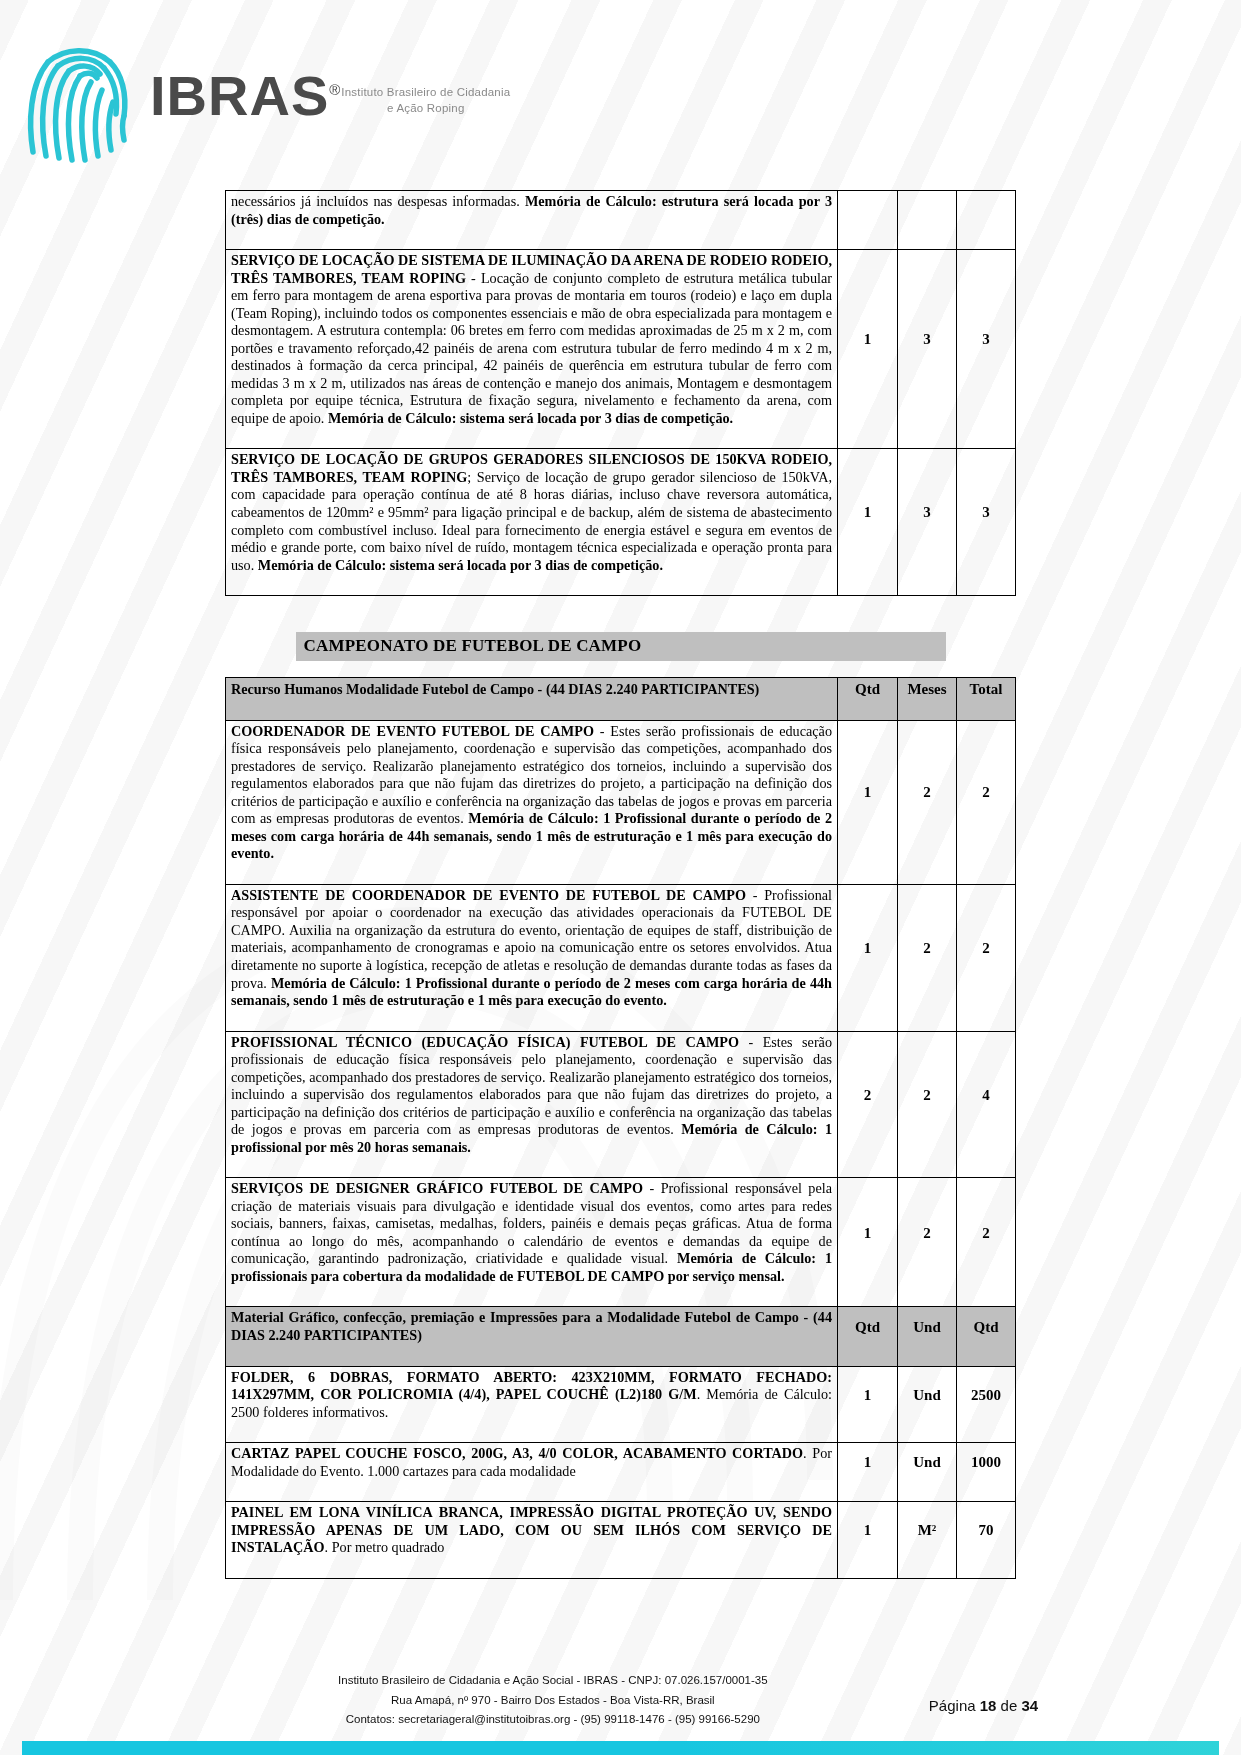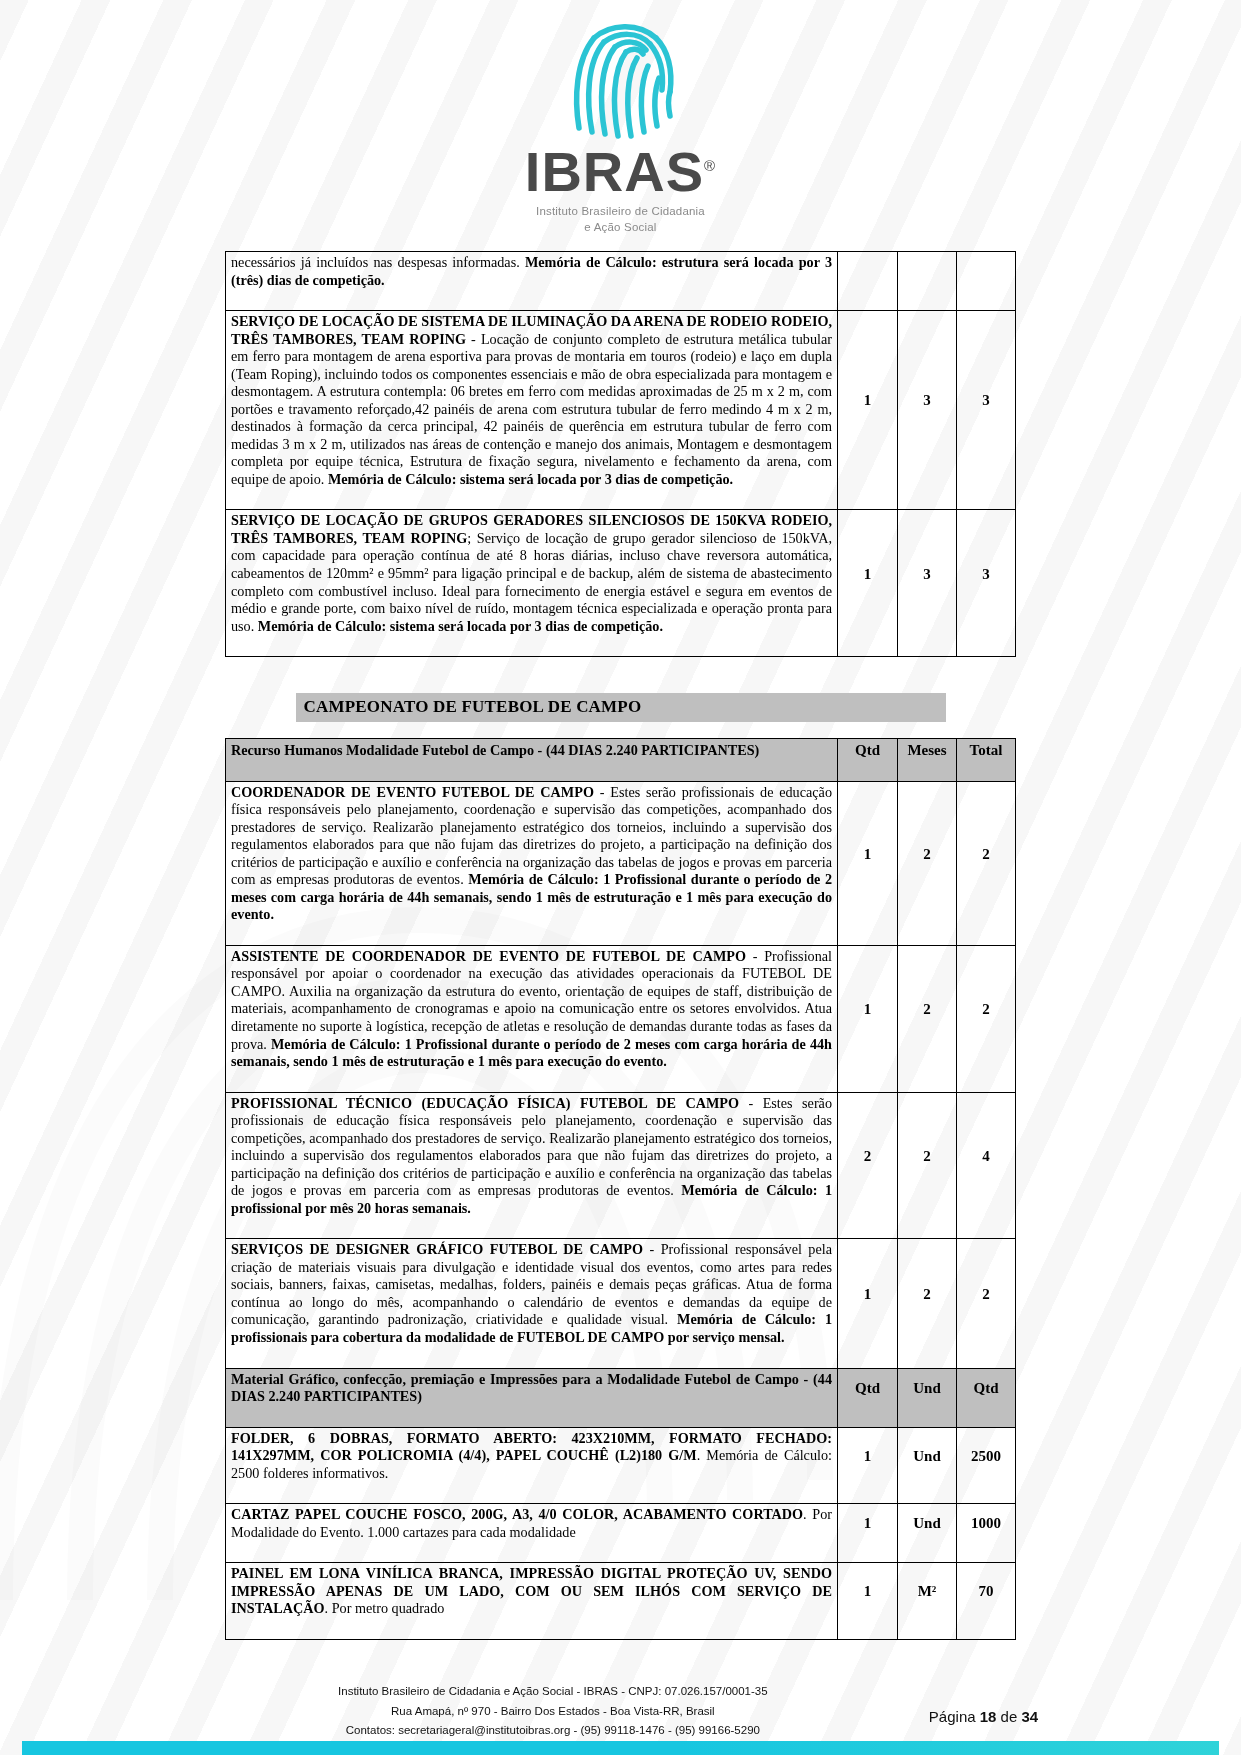--- a/index.html
+++ b/index.html
@@ -31,22 +31,22 @@
     left:-60px; top:620px;
     width:1360px;height:1000px;
     pointer-events:none;
     z-index:0;
     opacity:.5;
   }
   .content{position:relative;z-index:2;}
 
   
   .logo-wrap{
-    display:flex;flex-direction:column;align-items:center;
-    padding-top:0;
+    display:flex;flex-direction:row;align-items:center;
+    padding-top:24px;
   }
   .logo-mark{width:150px;height:150px;display:block;}
   .logo-word{
     font-family:"Liberation Sans", sans-serif;
     font-weight:bold;
     font-size:56px;
     letter-spacing:1px;
     color:#4a4a4a;
     line-height:1;
     margin-top:-6px;
@@ -117,21 +117,21 @@
   .footer{
     position:absolute;
     left:0;right:0;bottom:0;
     z-index:3;
   }
   .footer-inner{
     width:1241px;
     display:flex;
     align-items:flex-end;
     justify-content:center;
-    padding-bottom:14px;
+    padding-bottom:25px;
     box-sizing:border-box;
   }
   .footer-text{
     font-family:"Liberation Sans", sans-serif;
     font-size:11.5px;
     line-height:1.7;
     color:#111;
     text-align:center;
     width:700px;
   }
@@ -185,21 +185,21 @@
           <path d="M58 42 C 72 32, 92 31, 104 44"></path>
           <path d="M69 47 C 79 40, 92 40, 100 50"></path>
           <path d="M80 52 C 86 48, 93 48, 97 54"></path>
           <path d="M110 38 C 122 50, 127 70, 124 92"></path>
           <path d="M104 44 C 114 56, 118 72, 116 90"></path>
         </g>
       </svg>
       <div class="logo-word"><span>IBRAS</span><span class="reg">®</span></div>
       <div class="logo-sub">
         <div>Instituto Brasileiro de Cidadania</div>
-        <div>e Ação Social</div>
+        <div>e Ação Roping</div>
       </div>
     </div>
 
     <div class="gap-sm"></div>
 
     <table class="doc-table tbl1">
       <colgroup>
         <col style="width:612px">
         <col style="width:60px">
         <col style="width:59px">

